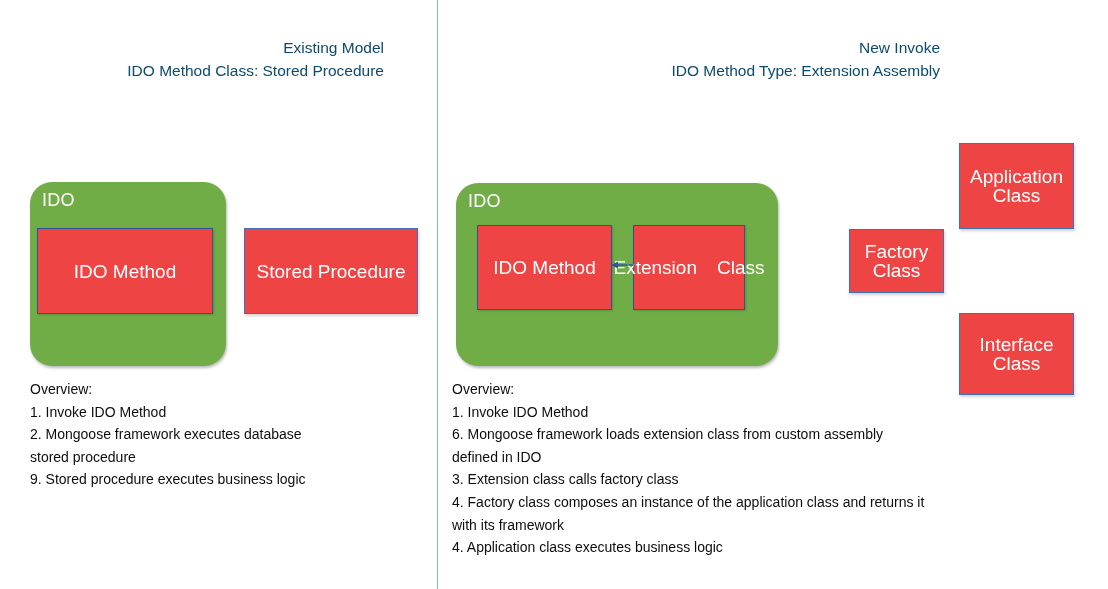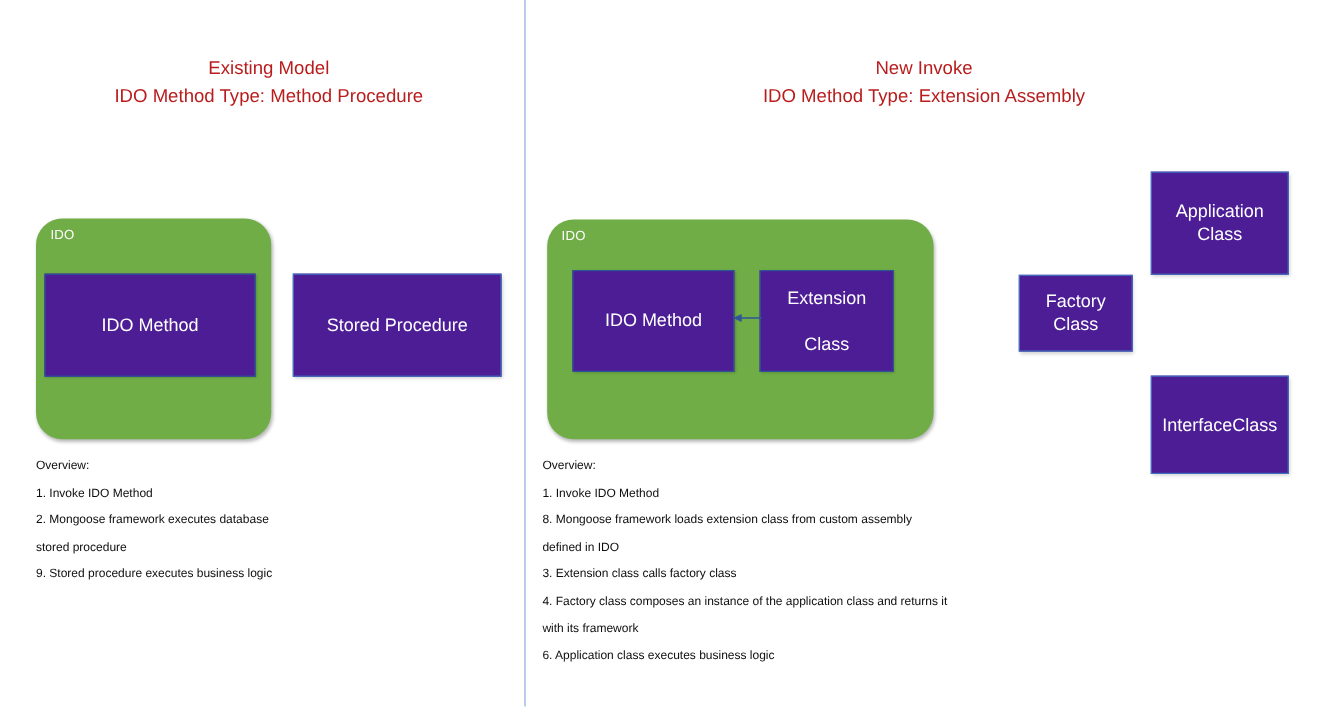--- a/index.html
+++ b/index.html
@@ -25,53 +25,52 @@
     position: absolute;
     top: 0;
     width: 1px;
     height: 589px;
     background: #8faadc;
   }
 
   
   .panel-title {
     position: absolute;
-    text-align: center;
+    text-align: right;
     font-size: 15.5px;
     line-height: 23px;
-    color: #b91c1c;
+    color: #0c4a6e;
     white-space: nowrap;
-    margin-top: 10px;
   }
   .panel-title .line2 { display: block; }
 
   
   .ido-container {
     position: absolute;
     background: #70AD47;
     border-radius: 22px;
     box-shadow: 1px 2px 3px rgba(0,0,0,0.28);
   }
   .ido-container-label {
     position: absolute;
     left: 12px;
     top: 8px;
-    font-size: 11px;
+    font-size: 18px;
     color: #ffffff;
     letter-spacing: .2px;
   }
 
   
   .blue-box {
     position: absolute;
-    background: #4c1d95;
+    background: #ef4444;
     border: 1px solid #2E5496;
     box-sizing: border-box;
     color: #ffffff;
-    font-size: 15px;
+    font-size: 19px;
     line-height: 19px;
     display: flex;
     align-items: center;
     justify-content: center;
     text-align: center;
     padding: 2px;
     box-shadow: 1px 1px 2px rgba(0,0,0,0.18);
   }
   .blue-box.free {
     border: 1px solid #3F6FBE;
@@ -80,36 +79,36 @@
 
   
   .arrow-wrap {
     position: absolute;
     pointer-events: none;
   }
 
   
   .overview {
     position: absolute;
-    font-size: 10px;
+    font-size: 14px;
     line-height: 22.6px;
     color: #0d0d0d;
   }
   .overview .ov-line { display: block; white-space: nowrap; }
 </style>
 </head>
 <body>
 
 <div id="canvas">
 
   <div class="divider" style="left:437px;"></div>
 
   <div class="panel-title" style="left:64px; top:36px; width:320px;">
     <span>Existing Model</span>
-    <span class="line2">IDO Method Type: Method Procedure</span>
+    <span class="line2">IDO Method Class: Stored Procedure</span>
   </div>
 
   <div class="ido-container" style="left:30px; top:182px; width:196px; height:184px;">
     <span class="ido-container-label">IDO</span>
   </div>
 
   <div class="blue-box" style="left:37px; top:228px; width:176px; height:86px;">
     <span>IDO Method</span>
   </div>
 
@@ -131,21 +130,21 @@
   </div>
 
   <div class="ido-container" style="left:456px; top:183px; width:322px; height:183px;">
     <span class="ido-container-label">IDO</span>
   </div>
 
   <div class="blue-box" style="left:477px; top:225px; width:135px; height:85px;">
     <span>IDO Method</span>
   </div>
 
-  <div class="blue-box" style="left:633px; top:225px; width:112px; height:85px; flex-direction:column;gap:20px;">
+  <div class="blue-box" style="left:633px; top:225px; width:112px; height:85px; flex-direction:row;gap:20px;">
     <span>Extension</span>
     <span>Class</span>
   </div>
 
   <div class="arrow-wrap" style="left:610px; top:258px; width:26px; height:14px;">
     <svg width="26" height="14" viewBox="0 0 26 14">
       <line x1="25" y1="7" x2="6" y2="7" stroke="#2E5496" stroke-width="1.4"></line>
       <polygon points="1,7 8,3.6 8,10.4" fill="#2E5496"></polygon>
     </svg>
   </div>
@@ -153,29 +152,29 @@
   <div class="blue-box free" style="left:959px; top:143px; width:115px; height:86px; flex-direction:column;">
     <span>Application</span>
     <span>Class</span>
   </div>
 
   <div class="blue-box free" style="left:849px; top:229px; width:95px; height:64px; flex-direction:column;">
     <span>Factory</span>
     <span>Class</span>
   </div>
 
-  <div class="blue-box free" style="left:959px; top:313px; width:115px; height:82px; flex-direction:row;">
+  <div class="blue-box free" style="left:959px; top:313px; width:115px; height:82px; flex-direction:column;">
     <span>Interface</span>
     <span>Class</span>
   </div>
 
   <div class="overview" style="left:452px; top:378px; width:640px;">
     <span class="ov-line">Overview:</span>
     <span class="ov-line">1. Invoke IDO Method</span>
-    <span class="ov-line">8. Mongoose framework loads extension class from custom assembly</span>
+    <span class="ov-line">6. Mongoose framework loads extension class from custom assembly</span>
     <span class="ov-line">defined in IDO</span>
     <span class="ov-line">3. Extension class calls factory class</span>
     <span class="ov-line">4. Factory class composes an instance of the application class and returns it</span>
     <span class="ov-line">with its framework</span>
-    <span class="ov-line">6. Application class executes business logic</span>
+    <span class="ov-line">4. Application class executes business logic</span>
   </div>
 
 </div>
 
 </body></html>

